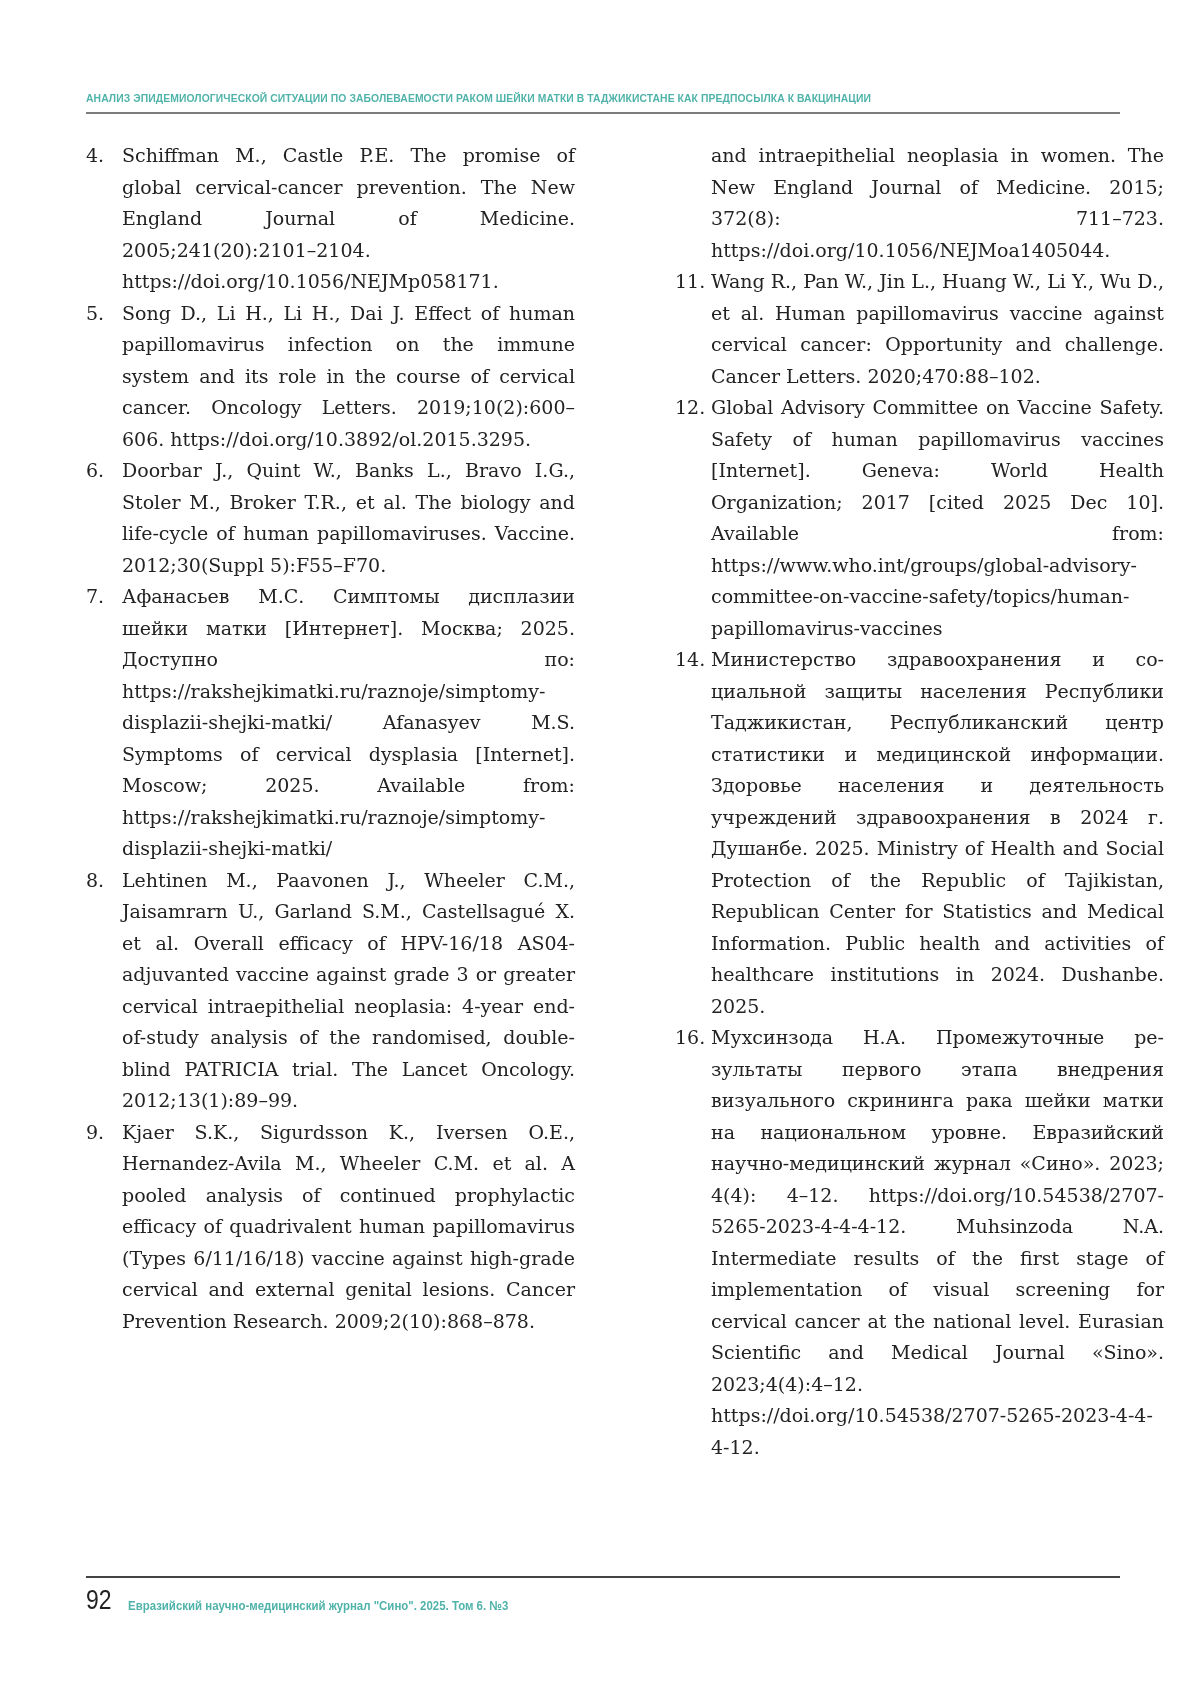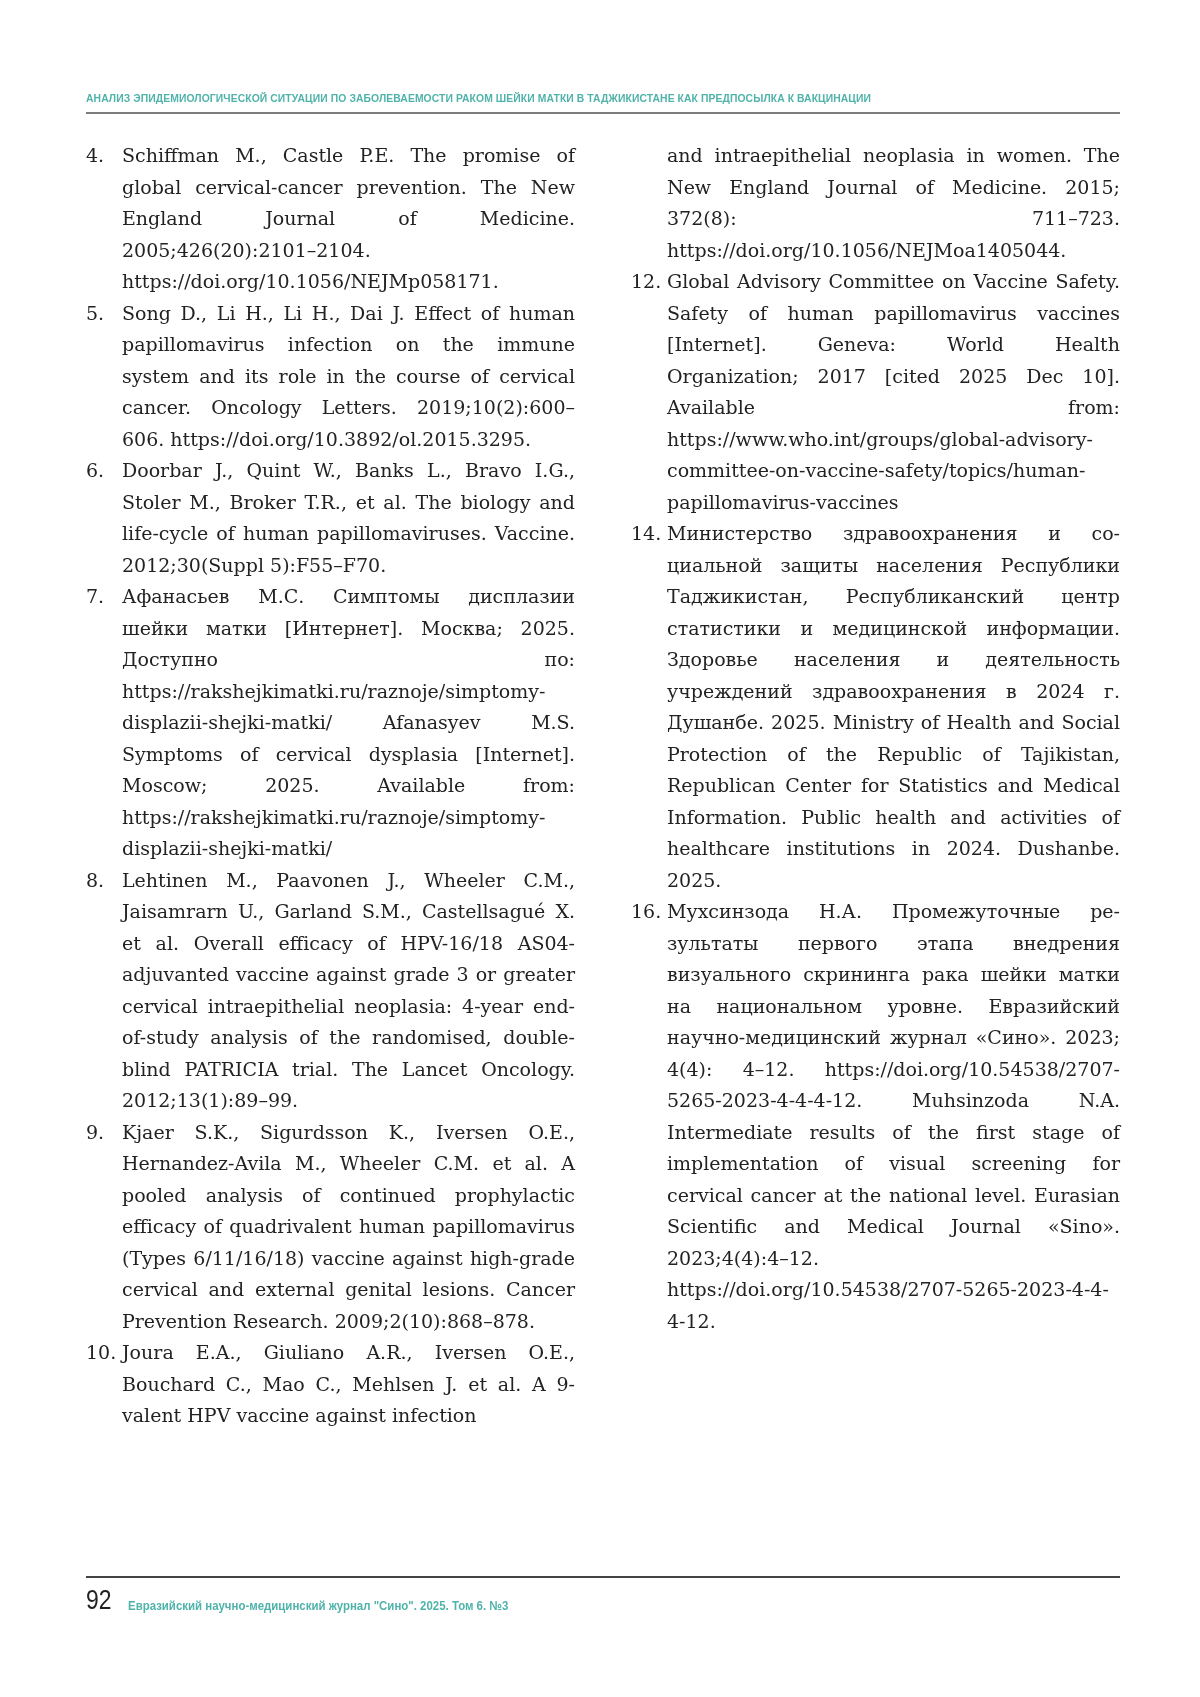--- a/index.html
+++ b/index.html
@@ -45,21 +45,21 @@
 </head>
 <body>
 
 <div class="running-head">АНАЛИЗ ЭПИДЕМИОЛОГИЧЕСКОЙ СИТУАЦИИ ПО ЗАБОЛЕВАЕМОСТИ РАКОМ ШЕЙКИ МАТКИ В ТАДЖИКИСТАНЕ КАК ПРЕДПОСЫЛКА К ВАКЦИНАЦИИ</div>
 <div class="head-rule"></div>
 
 <div class="col col-left">
   <ol class="refs">
     <li class="ref">
         <span class="ref-num">4.</span>
-        <span class="ref-text">Schiffman M., Castle P.E. The promise of global cervical-cancer prevention. The New England Journal of Medicine. 2005;426(20):2101–2104. https://doi.org/10.1056/NEJMp058171.</span>
+        <span class="ref-text">Schiffman M., Castle P.E. The promise of global cervical-cancer prevention. The New England Journal of Medicine. 2005;241(20):2101–2104. https://doi.org/10.1056/NEJMp058171.</span>
       </li>
     <li class="ref">
         <span class="ref-num">5.</span>
         <span class="ref-text">Song D., Li H., Li H., Dai J. Effect of human papillomavirus infection on the immune system and its role in the course of cervical cancer. Oncology Letters. 2019;10(2):600–606. https://doi.org/10.3892/ol.2015.3295.</span>
       </li>
     <li class="ref">
         <span class="ref-num">6.</span>
         <span class="ref-text">Doorbar J., Quint W., Banks L., Bravo I.G., Stoler M., Broker T.R., et al. The biology and life-cycle of human papillomaviruses. Vaccine. 2012;30(Suppl 5):F55–F70.</span>
       </li>
     <li class="ref">
@@ -67,30 +67,30 @@
         <span class="ref-text">Афанасьев М.С. Симптомы диспла­зии шейки матки [Интернет]. Мо­сква; 2025. Доступно по: https://rakshejkimatki.ru/raznoje/simptomy-displazii-shejki-matki/ Afanasyev M.S. Symptoms of cervical dysplasia [Internet]. Moscow; 2025. Available from: https://rakshejkimatki.ru/raznoje/simptomy-displazii-shejki-matki/</span>
       </li>
     <li class="ref">
         <span class="ref-num">8.</span>
         <span class="ref-text">Lehtinen M., Paavonen J., Wheeler C.M., Jaisamrarn U., Garland S.M., Castellsagué X. et al. Overall efficacy of HPV-16/18 AS04-adjuvanted vaccine against grade 3 or greater cervical intraepithelial neoplasia: 4-year end-of-study analysis of the randomised, double-blind PATRICIA trial. The Lancet Oncology. 2012;13(1):89–99.</span>
       </li>
     <li class="ref">
         <span class="ref-num">9.</span>
         <span class="ref-text">Kjaer S.K., Sigurdsson K., Iversen O.E., Hernandez-Avila M., Wheeler C.M. et al. A pooled analysis of continued prophylactic efficacy of quadrivalent human papillomavirus (Types 6/11/16/18) vaccine against high-grade cervical and external genital lesions. Cancer Prevention Research. 2009;2(10):868–878.</span>
       </li>
-    <li class="ref">
-        <span class="ref-num">10.</span>
-        <span class="ref-text">Joura E.A., Giuliano A.R., Iversen O.E., Bouchard C., Mao C., Mehlsen J. et al. A 9-valent HPV vaccine against infection</span>
-      </li>
   </ol>
 </div>
 
-<div class="col col-right" style="top:140px;">
+<div class="col col-right" style="top:140px;margin-left:44px;">
   <div class="cont">and intraepithelial neoplasia in women. The New England Journal of Medicine. 2015; 372(8): 711–723. https://doi.org/10.1056/NEJMoa1405044.</div>
   <ol class="refs" style="margin-left:0;">
+    <li class="ref">
+        <span class="ref-num">11.</span>
+        <span class="ref-text">Wang R., Pan W., Jin L., Huang W., Li Y., Wu D., et al. Human papillomavirus vaccine against cervical cancer: Opportunity and challenge. Cancer Letters. 2020;470:88–102.</span>
+      </li>
     <li class="ref">
         <span class="ref-num">12.</span>
         <span class="ref-text">Global Advisory Committee on Vaccine Safety. Safety of human papillomavirus vaccines [Internet]. Geneva: World Health Organization; 2017 [cited 2025 Dec 10]. Available from: https://www.who.int/groups/global-advisory-committee-on-vaccine-safety/topics/human-papillomavirus-vaccines</span>
       </li>
     <li class="ref">
         <span class="ref-num">14.</span>
         <span class="ref-text">Министерство здравоохранения и со­циальной защиты населения Респу­блики Таджикистан, Республиканский центр статистики и медицинской ин­формации. Здоровье населения и дея­тельность учреждений здравоохране­ния в 2024 г. Душанбе. 2025. Ministry of Health and Social Protection of the Republic of Tajikistan, Republican Center for Statistics and Medical Information. Public health and activities of healthcare institutions in 2024. Dushanbe. 2025.</span>
       </li>
     <li class="ref">
         <span class="ref-num">16.</span>

